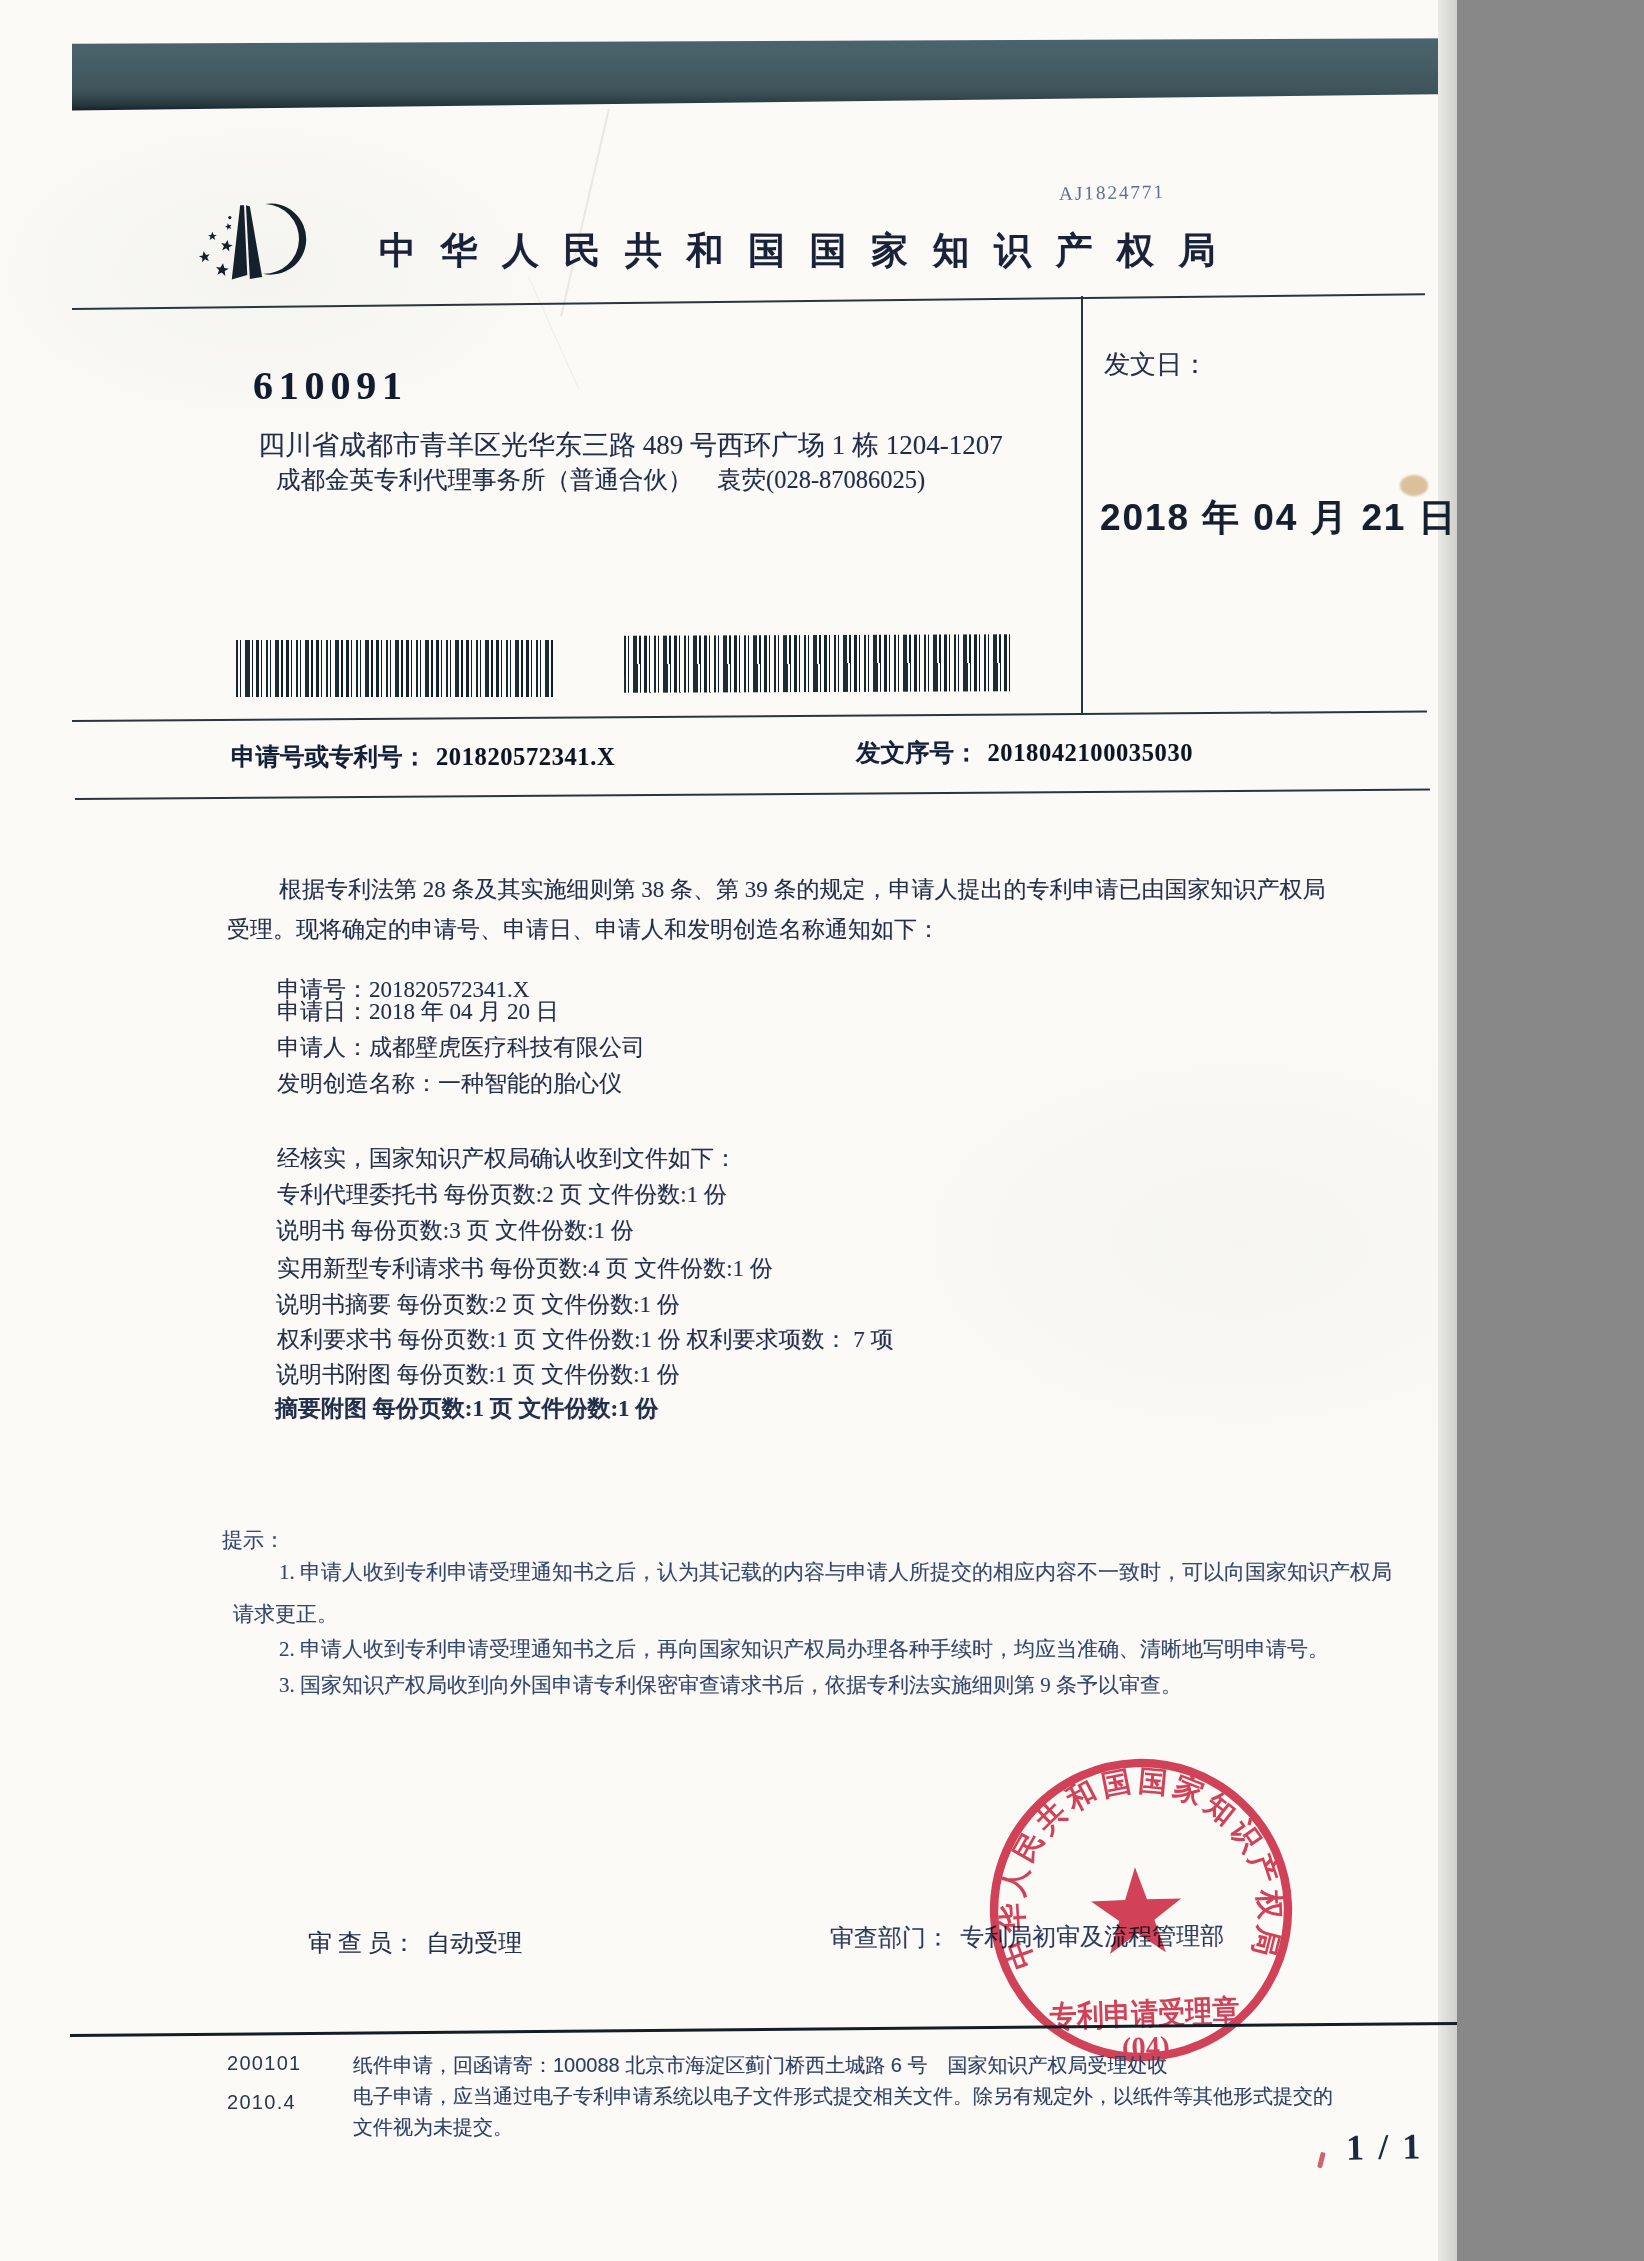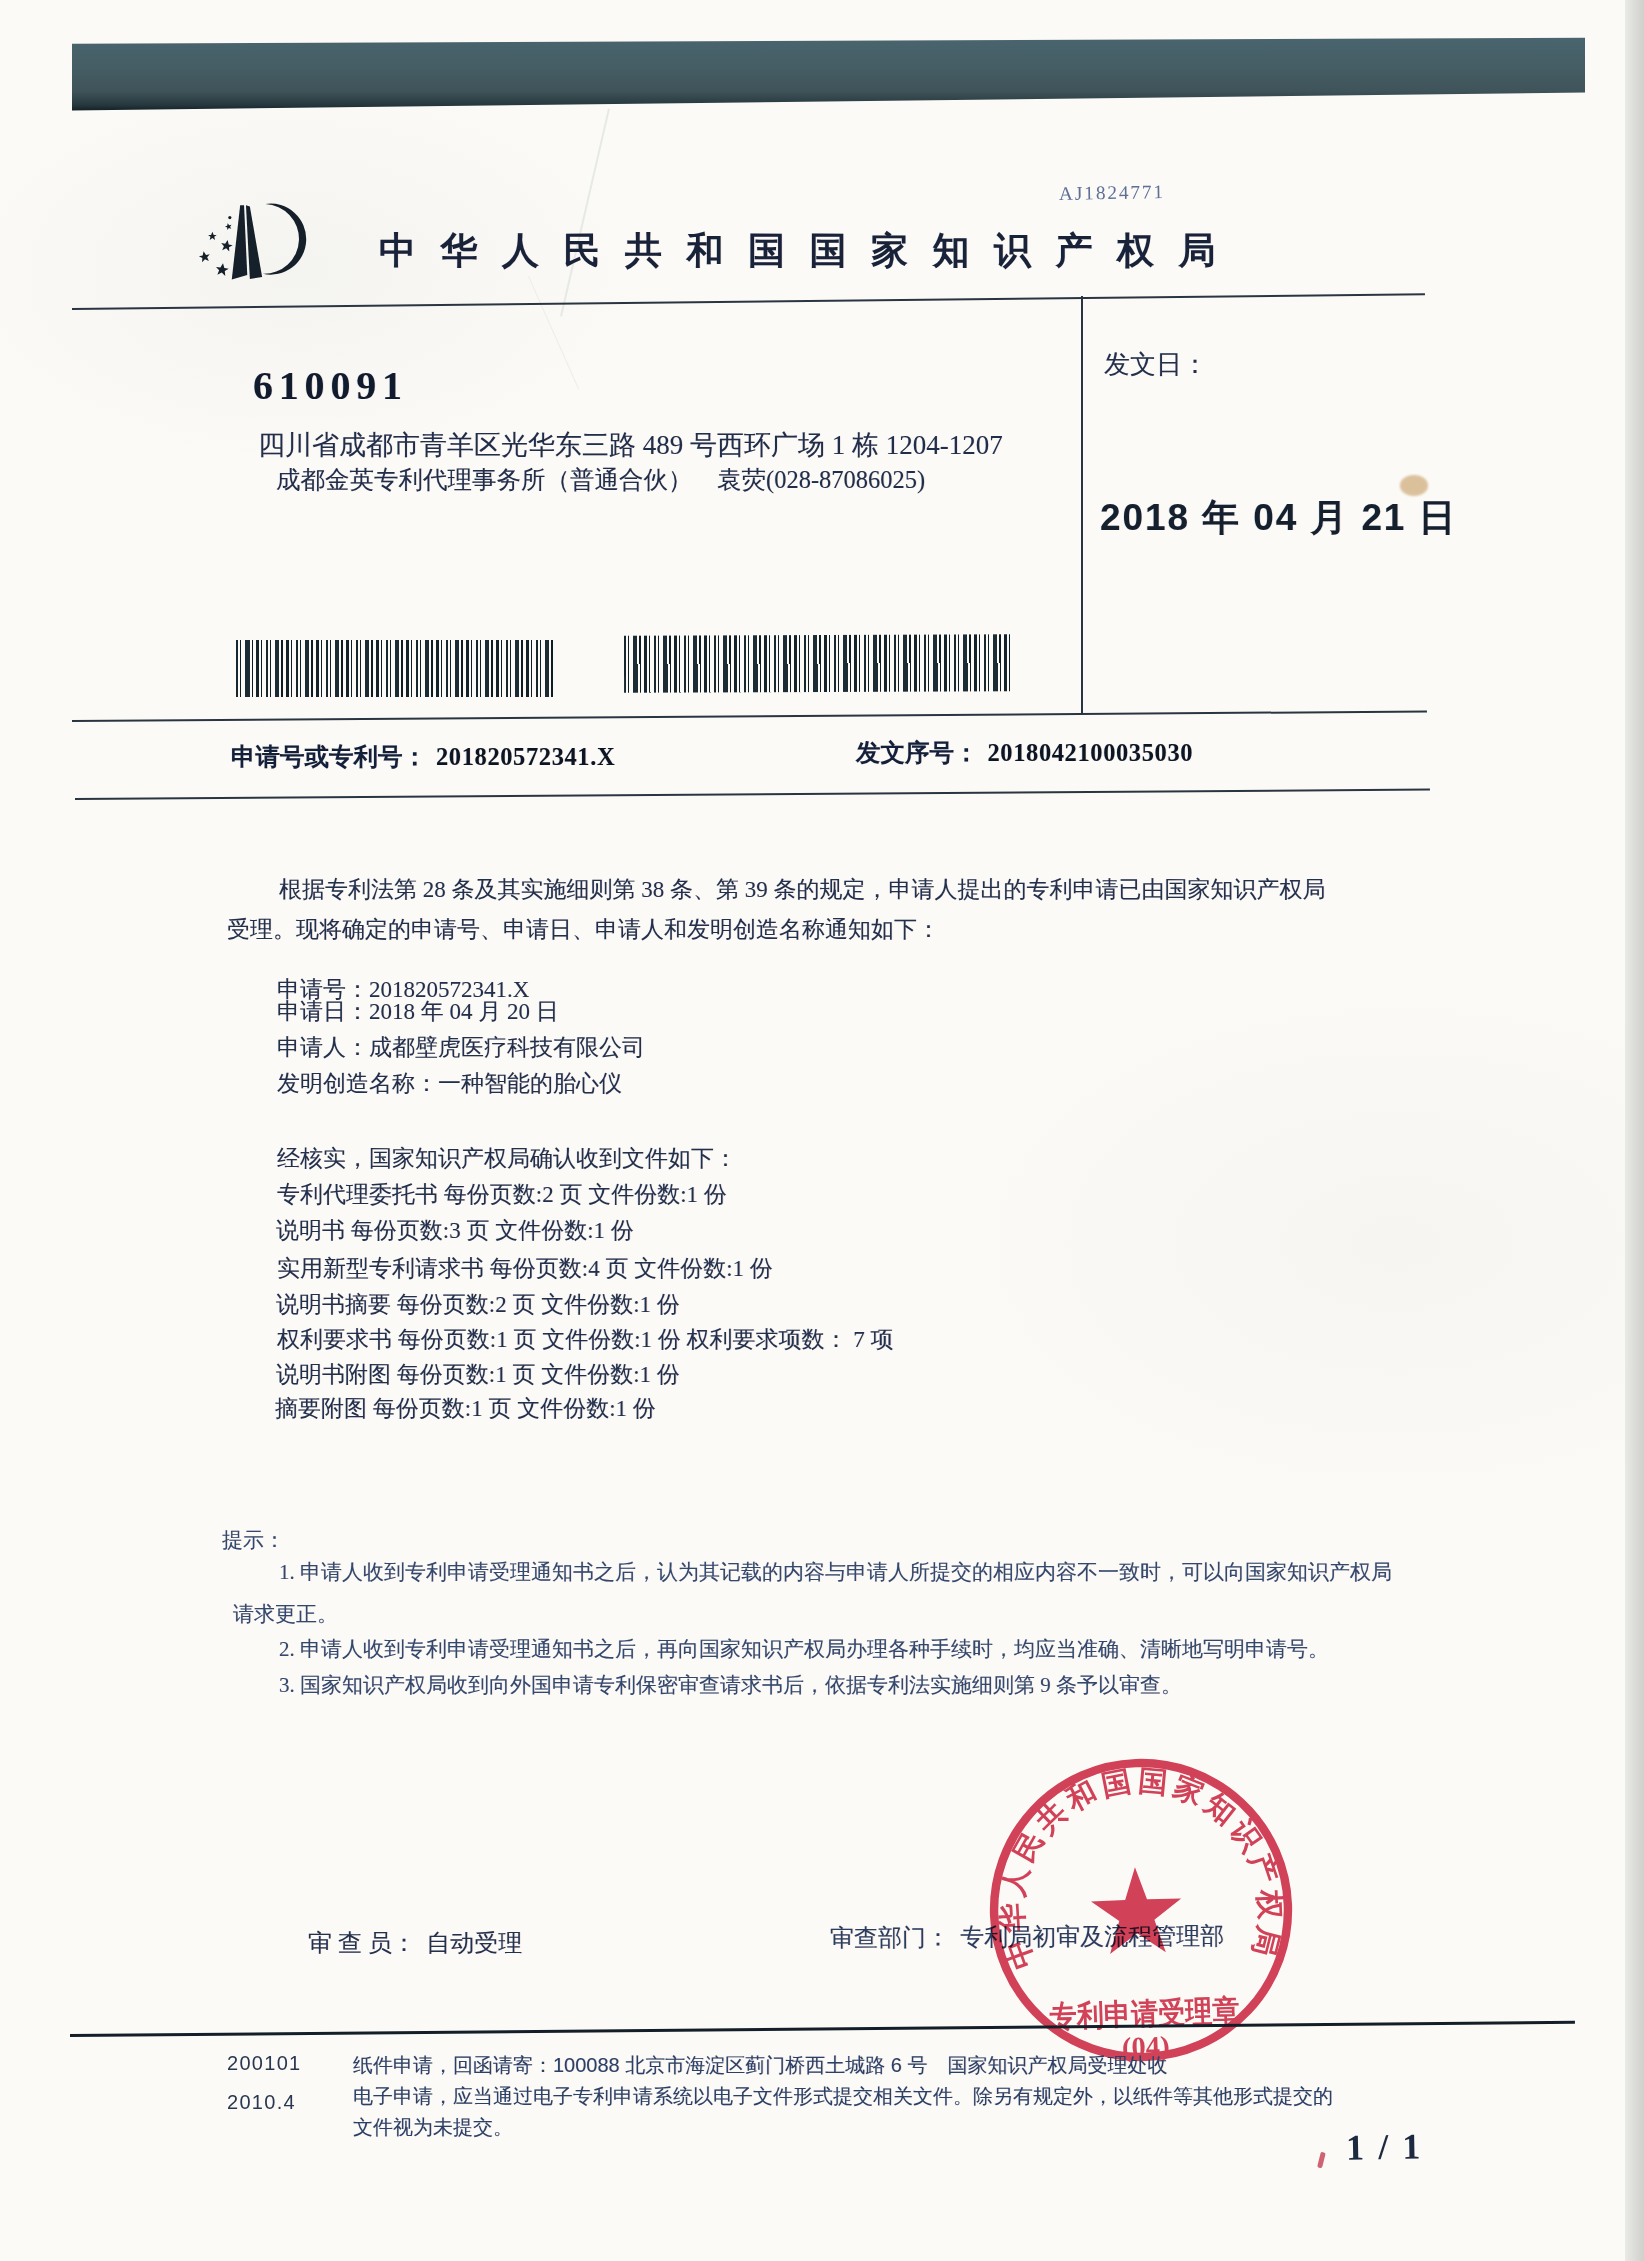--- a/index.html
+++ b/index.html
@@ -1,18 +1,18 @@
 <!DOCTYPE html>
 <html style="font-size:10.3px"><head>
 <meta charset="utf-8">
 <style>
   html,body{margin:0;padding:0;background:#888;}
   .page{
     position:relative;
-    width:1644px;height:2261px;
+    width:1457px;height:2261px;
     background:
       radial-gradient(ellipse 580px 322px at 18% 12%, rgba(120,130,125,0.05), transparent 60%),
       radial-gradient(ellipse 774px 451px at 85% 55%, rgba(120,125,130,0.04), transparent 60%),
       #fbfaf6;
     overflow:hidden;
     font-family:"Liberation Serif","DejaVu Serif",serif;
     color:#24324e;
   }
   .abs{position:absolute;white-space:nowrap;}
   .scan-text{ text-shadow: 0.6px 0 0 rgba(190,70,80,0.18), -0.6px 0 0 rgba(60,130,190,0.18); }
@@ -79,21 +79,21 @@
   .f1{left:277px;top:996px;}
   .f2{left:277px;top:1032px;}
   .f3{left:277px;top:1068px;}
   .recv{left:277px;top:1143px;}
   .d0{left:277px;top:1179px;}
   .d1{left:276px;top:1215px;}
   .d2{left:277px;top:1253px;}
   .d3{left:276px;top:1289px;}
   .d4{left:277px;top:1324px;}
   .d5{left:276px;top:1359px;}
-  .d6{left:275px;top:1393px;}
+  .d6{left:275px;top:1393px;font-weight:bold;}
 
   .tip{font-size:21px;color:#33486d;}
   .tips-h{left:222px;top:1526px;}
   .t0{left:279px;top:1558px;}
   .t1{left:233px;top:1600px;}
   .t2{left:279px;top:1635px;}
   .t3{left:279px;top:1671px;}
 
   .signoff{font-size:24px;color:#23314d;}
   .examiner{left:308px;top:1927px;}

